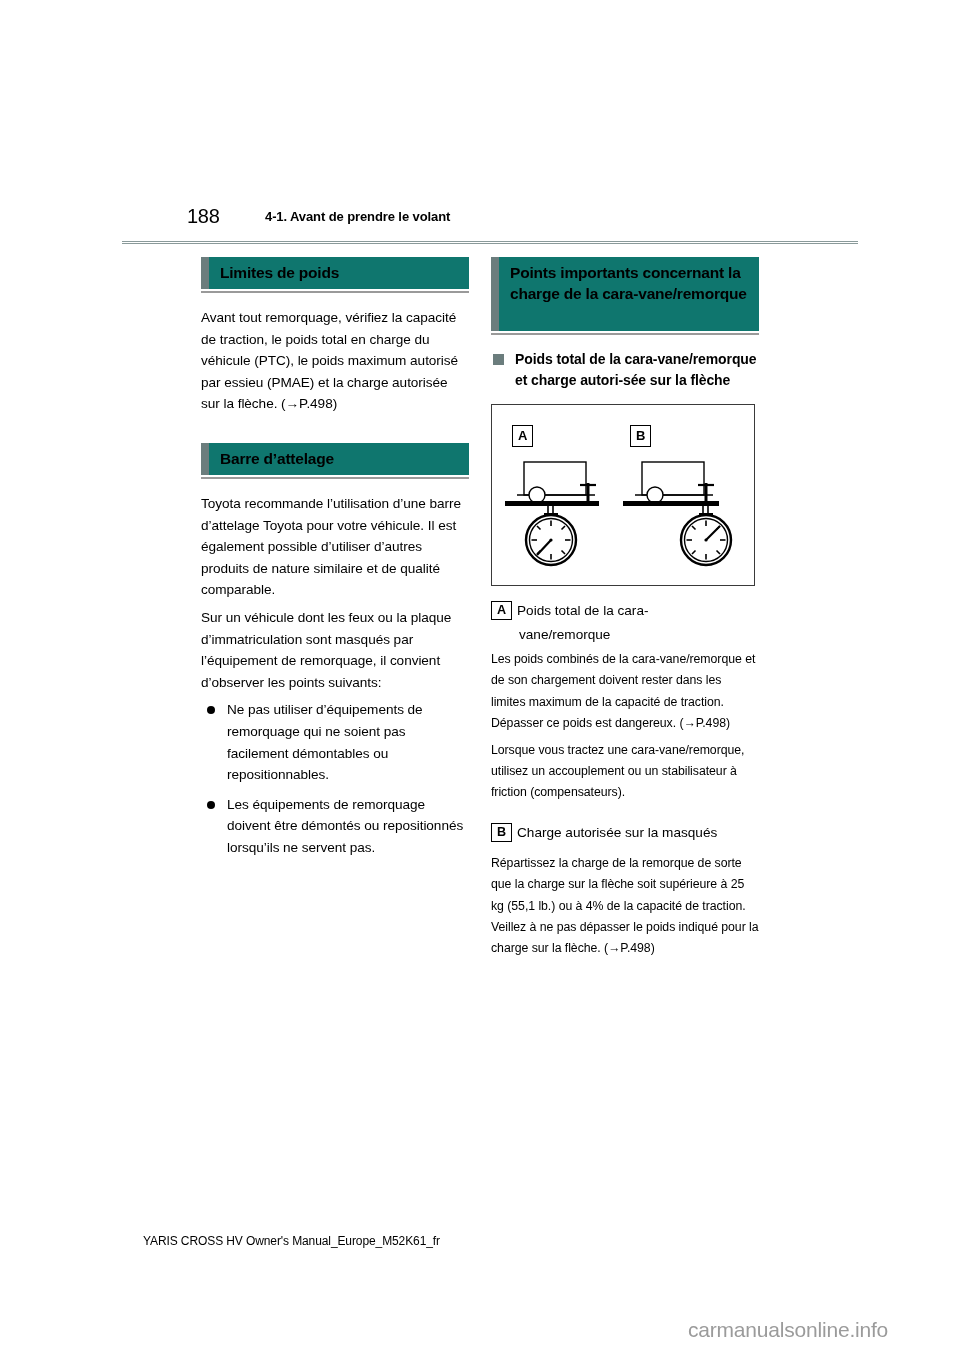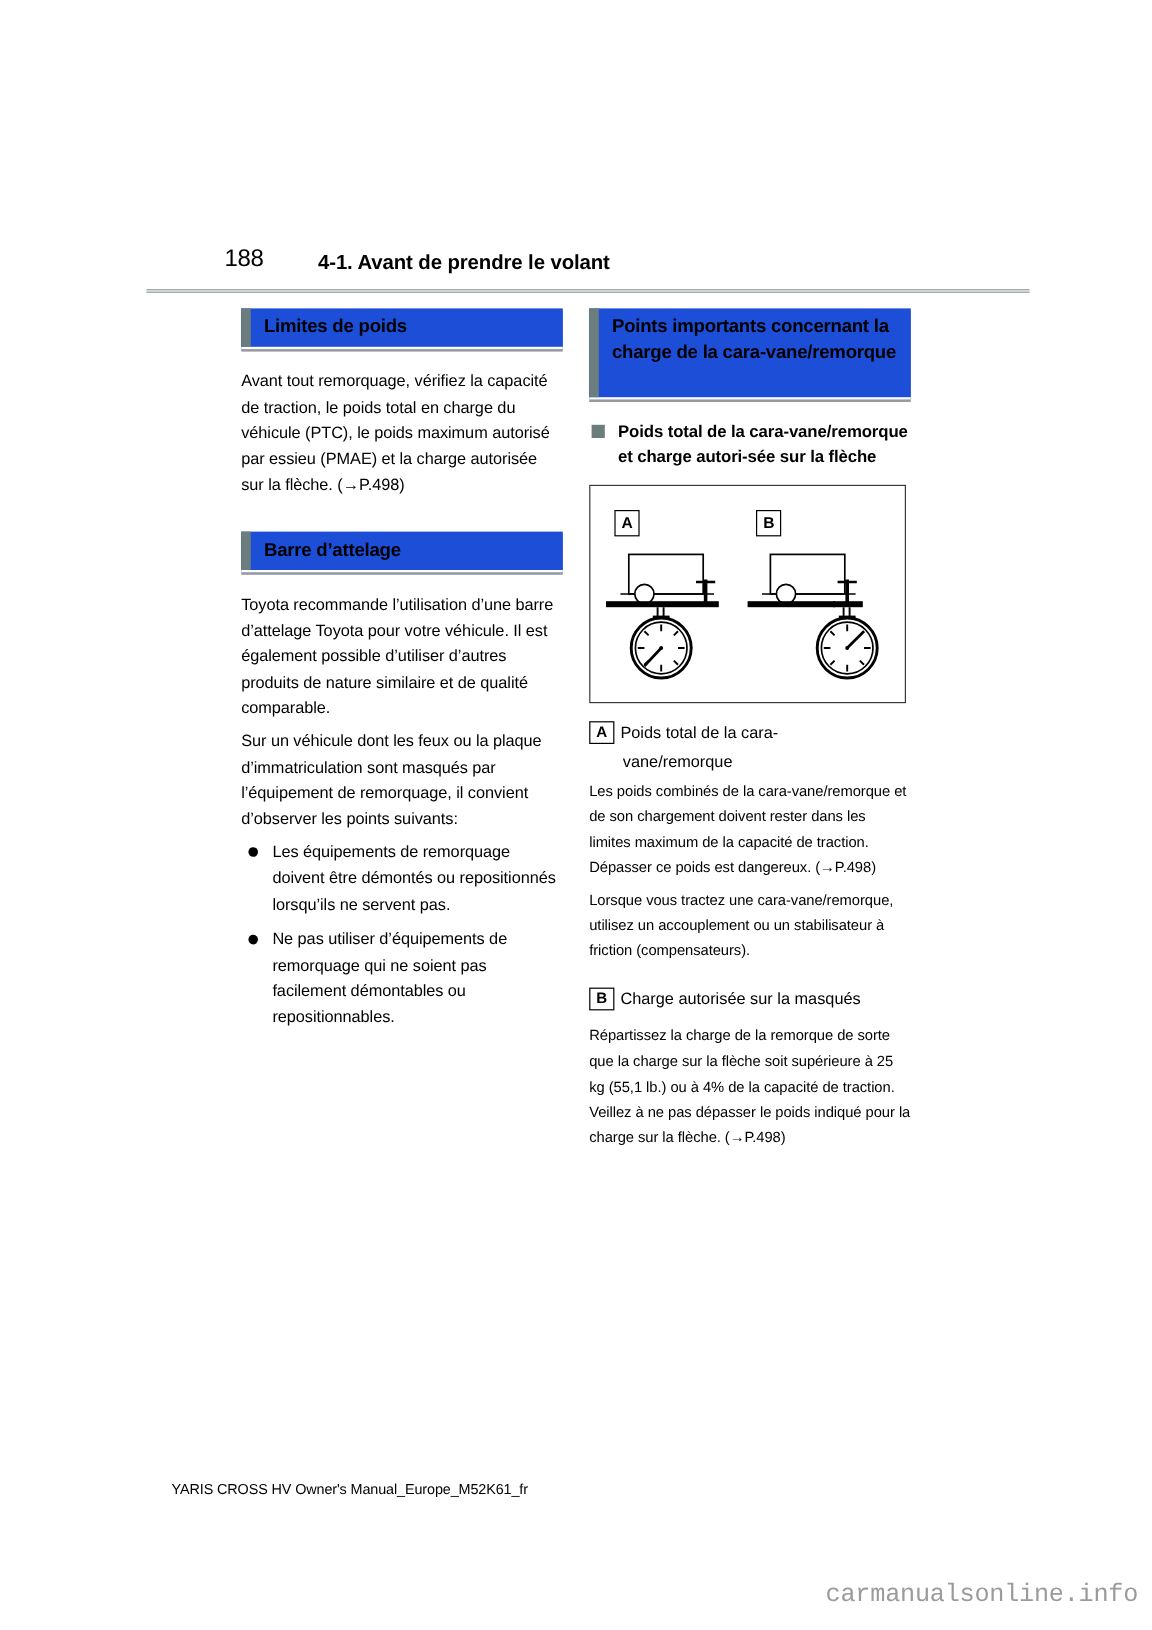--- a/index.html
+++ b/index.html
@@ -29,21 +29,21 @@
     left: 65px;
     top: 0px;
     font-size: 20px;
     font-weight: normal;
     letter-spacing: -0.3px;
   }
   #header-title {
     position: absolute;
     left: 143px;
     top: 4px;
-    font-size: 17px;
+    font-size: 13px;
     font-weight: bold;
     letter-spacing: -0.1px;
   }
   #header-rule {
     position: absolute;
     left: 122px;
     top: 241px;
     width: 736px;
     height: 3px;
     border-top: 1px solid #8a9a9a;
@@ -61,21 +61,21 @@
   #col-right {
     position: absolute;
     left: 491px;
     top: 257px;
     width: 268px;
   }
 
   
   .section-head {
     position: relative;
-    background: #1d4ed8;
+    background: #0f766e;
     border-bottom: 2px solid #ffffff;
     box-shadow: 0 2px 0 0 #9a9a9a;
     margin-bottom: 16px;
     padding: 5px 8px 6px 19px;
     box-sizing: border-box;
   }
   .section-head::before {
     content: "";
     position: absolute;
     left: 0;
@@ -207,21 +207,20 @@
     font-size: 12px;
     letter-spacing: -0.1px;
   }
   #watermark {
     position: absolute;
     left: 688px;
     top: 1318px;
     font-size: 21px;
     color: #9b9b9b;
     letter-spacing: -0.2px;
-    font-family: Liberation Mono, monospace;
   }
 </style>
 </head>
 <body>
 
 <div id="page-header">
   <div id="page-number">188</div>
   <div id="header-title">4-1. Avant de prendre le volant</div>
 </div>
 <div id="header-rule"></div>
@@ -237,22 +236,22 @@
   <div style="height:22px"></div>
 
   <div class="section-head">
     <span class="sh-text">Barre d’attelage</span>
   </div>
 
   <p class="para">Toyota recommande l’utilisation d’une barre d’attelage Toyota pour votre véhicule. Il est également possible d’utiliser d’autres produits de nature similaire et de qualité comparable.</p>
   <p class="para">Sur un véhicule dont les feux ou la plaque d’immatriculation sont masqués par l’équipement de remorquage, il convient d’observer les points suivants:</p>
 
   <ul class="bullets">
+    <li>Ne pas utiliser d’équipements de remorquage qui ne soient pas facilement démontables ou repositionnables.</li>
     <li>Les équipements de remorquage doivent être démontés ou repositionnés lorsqu’ils ne servent pas.</li>
-    <li>Ne pas utiliser d’équipements de remorquage qui ne soient pas facilement démontables ou repositionnables.</li>
   </ul>
 </div>
 
 <div id="col-right">
 
   <div class="section-head tall">
     <span class="sh-text">Points importants concernant la charge de la cara-vane/remorque</span>
   </div>
 
   <div class="sq-head">Poids total de la cara-vane/remorque et charge autori-sée sur la flèche</div>

